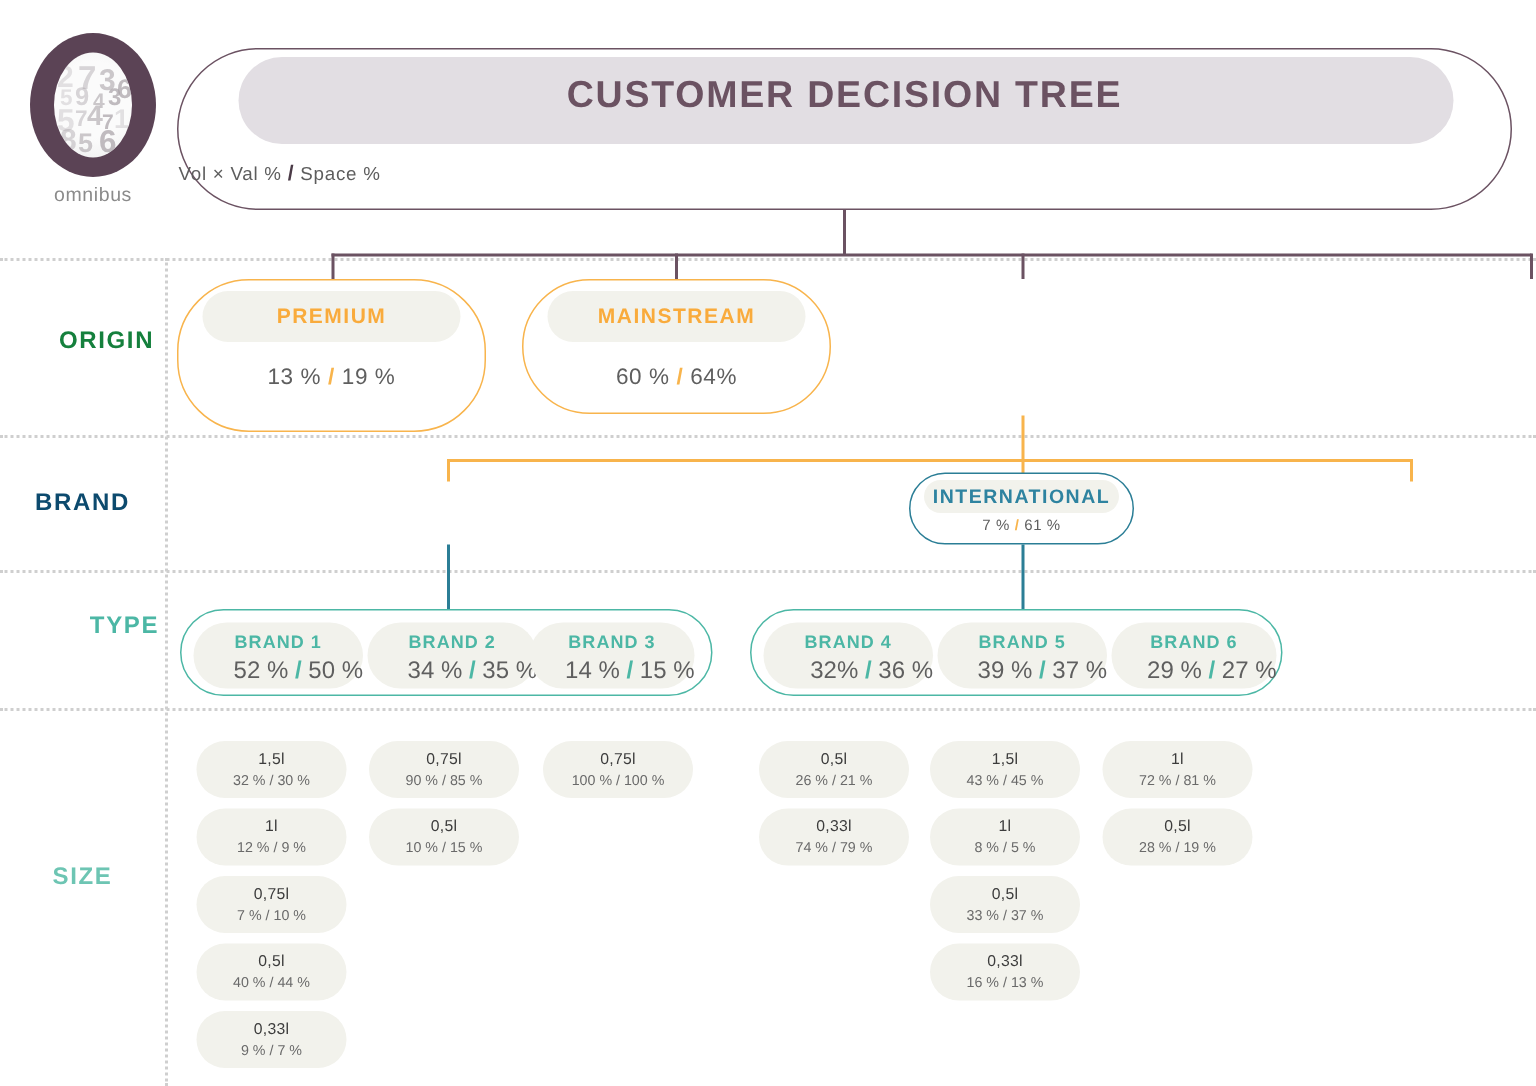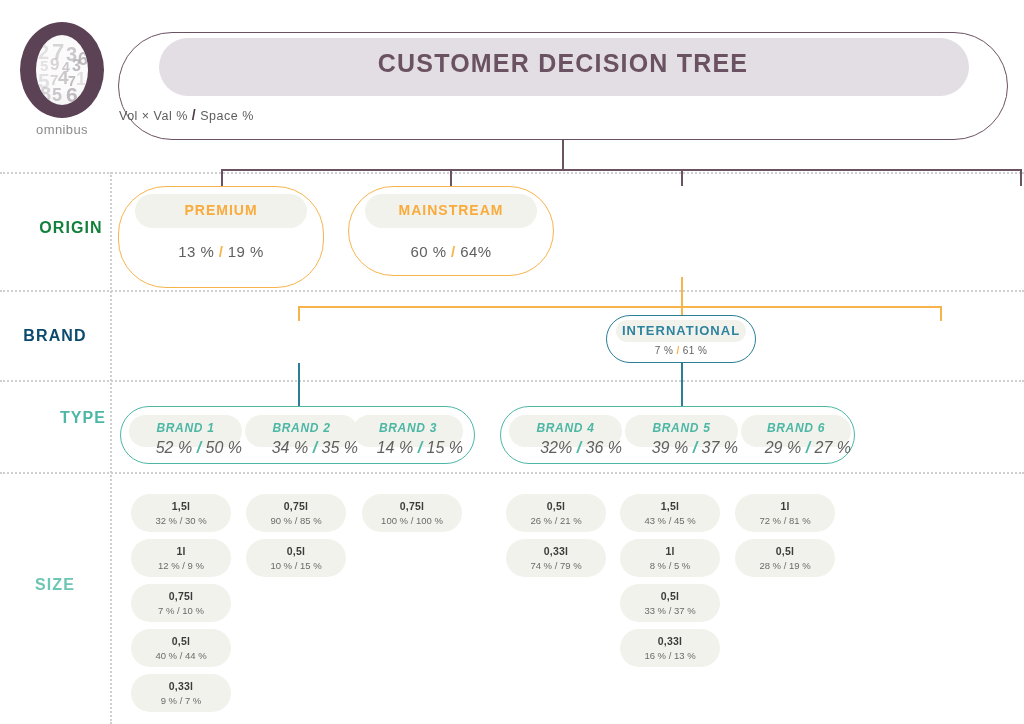--- a/index.html
+++ b/index.html
@@ -113,41 +113,41 @@
   .node.brand .ttl { top:7px; color:#2e83a0; font-size:13px; }
   .node.brand .val { top:29px; font-size:10px; }
   .node.brand .val .sep { color:#f8b44c; }
 
   
   .typegroup {
     position:absolute; border:1.6px solid #4cb7a5; border-radius:30px;
     background:#ffffff;
   }
   .typecell {
-    position:absolute; top:8px; height:32px;
-    background:#f2f2ec; border-radius:22px;font-style:italic;
+    position:absolute; top:8px; height:44px;
+    background:#f2f2ec; border-radius:22px;
   }
   .typecell .ttl {
     position:absolute; left:0; right:0; top:6px; text-align:center;
     font-size:12px; font-weight:700; letter-spacing:.7px; color:#4cb7a5;
   }
   .typecell .val {
     position:absolute; left:0; right:0; top:24px; text-align:right;
     font-size:16px; color:#5f5f5f;
   }
   .typecell .val .sep { color:#4cb7a5; font-weight:700; }
 
   
   .chip {
     position:absolute; width:100px; height:38px;
     background:#f2f2ec; border-radius:19px;
   }
   .chip .ttl {
     position:absolute; left:0; right:0; top:6px; text-align:center;
-    font-size:10.5px; font-weight:700; color:#3c3c3c; letter-spacing:.2px;
+    font-size:10.5px; font-weight:400; color:#3c3c3c; letter-spacing:.2px;
   }
   .chip .val {
     position:absolute; left:0; right:0; top:21px; text-align:center;
     font-size:9.5px; color:#6a6a6a;
   }
 </style>
 </head>
 <body>
 
 <div id="stage">

